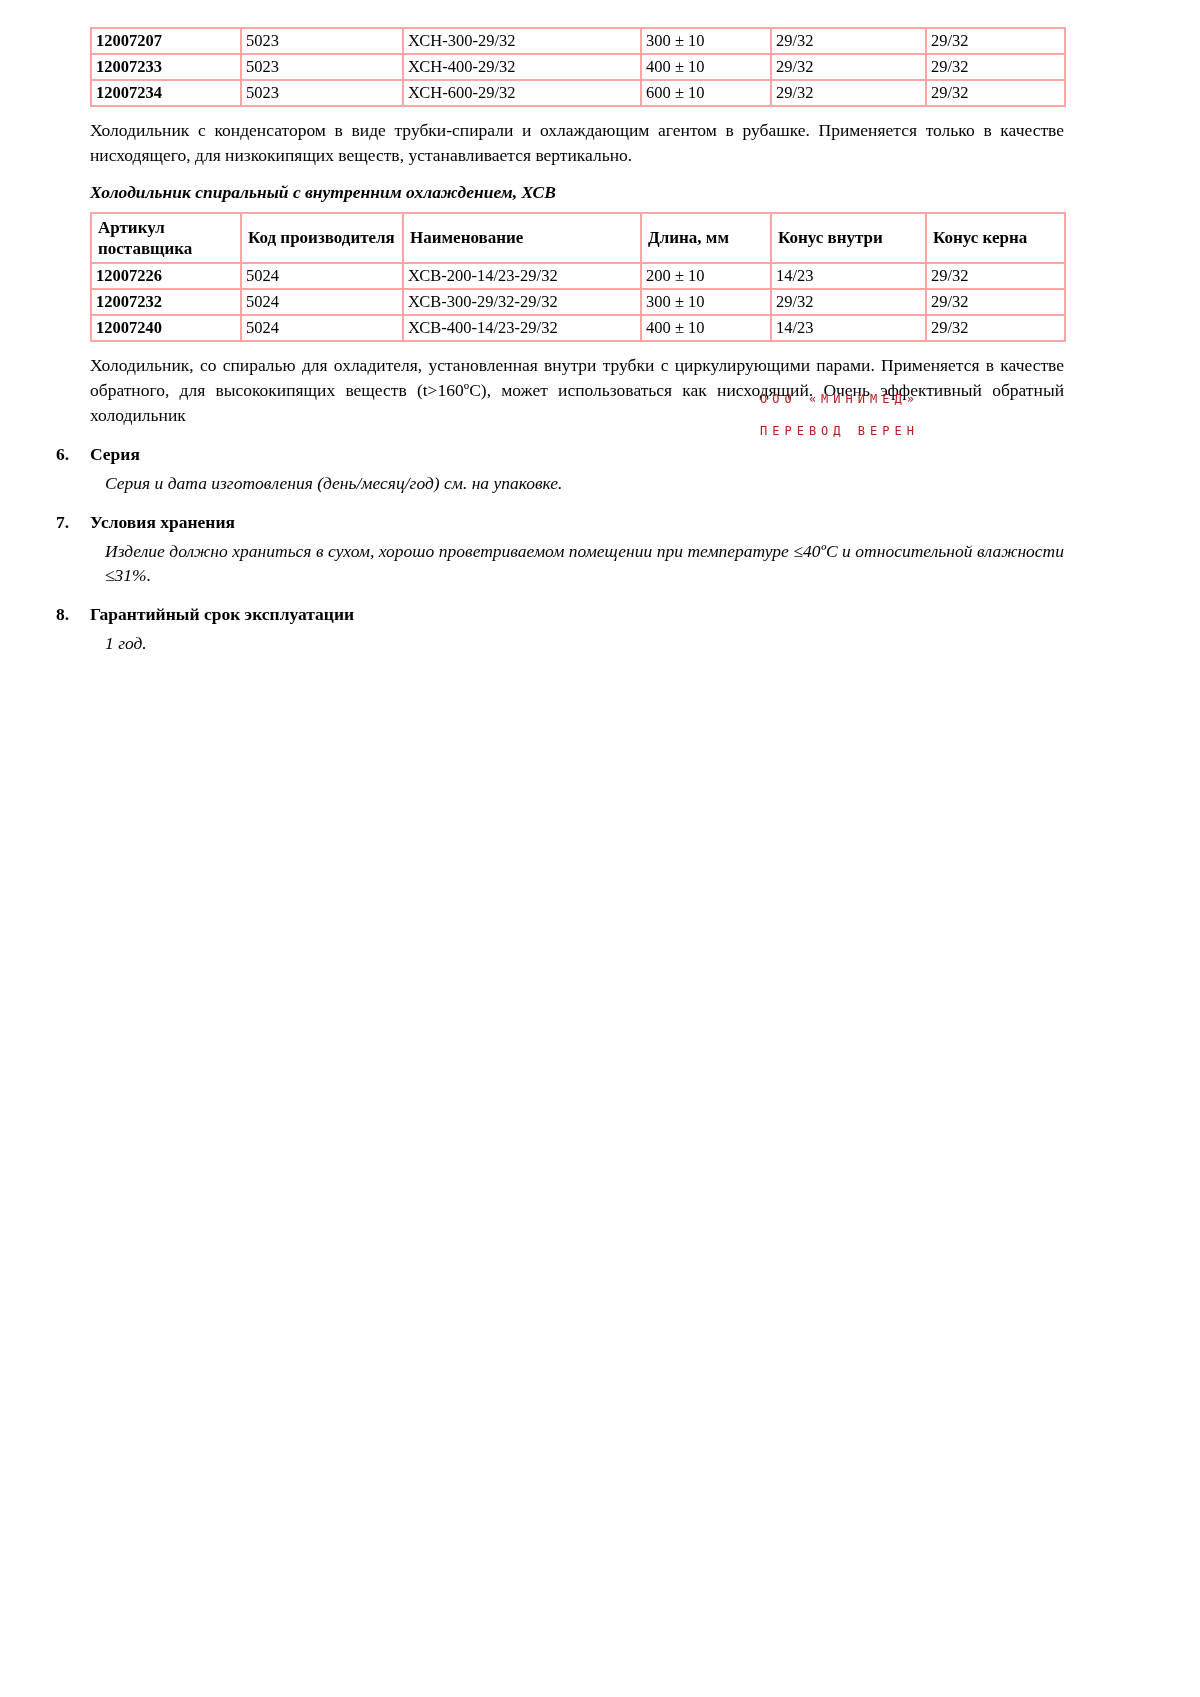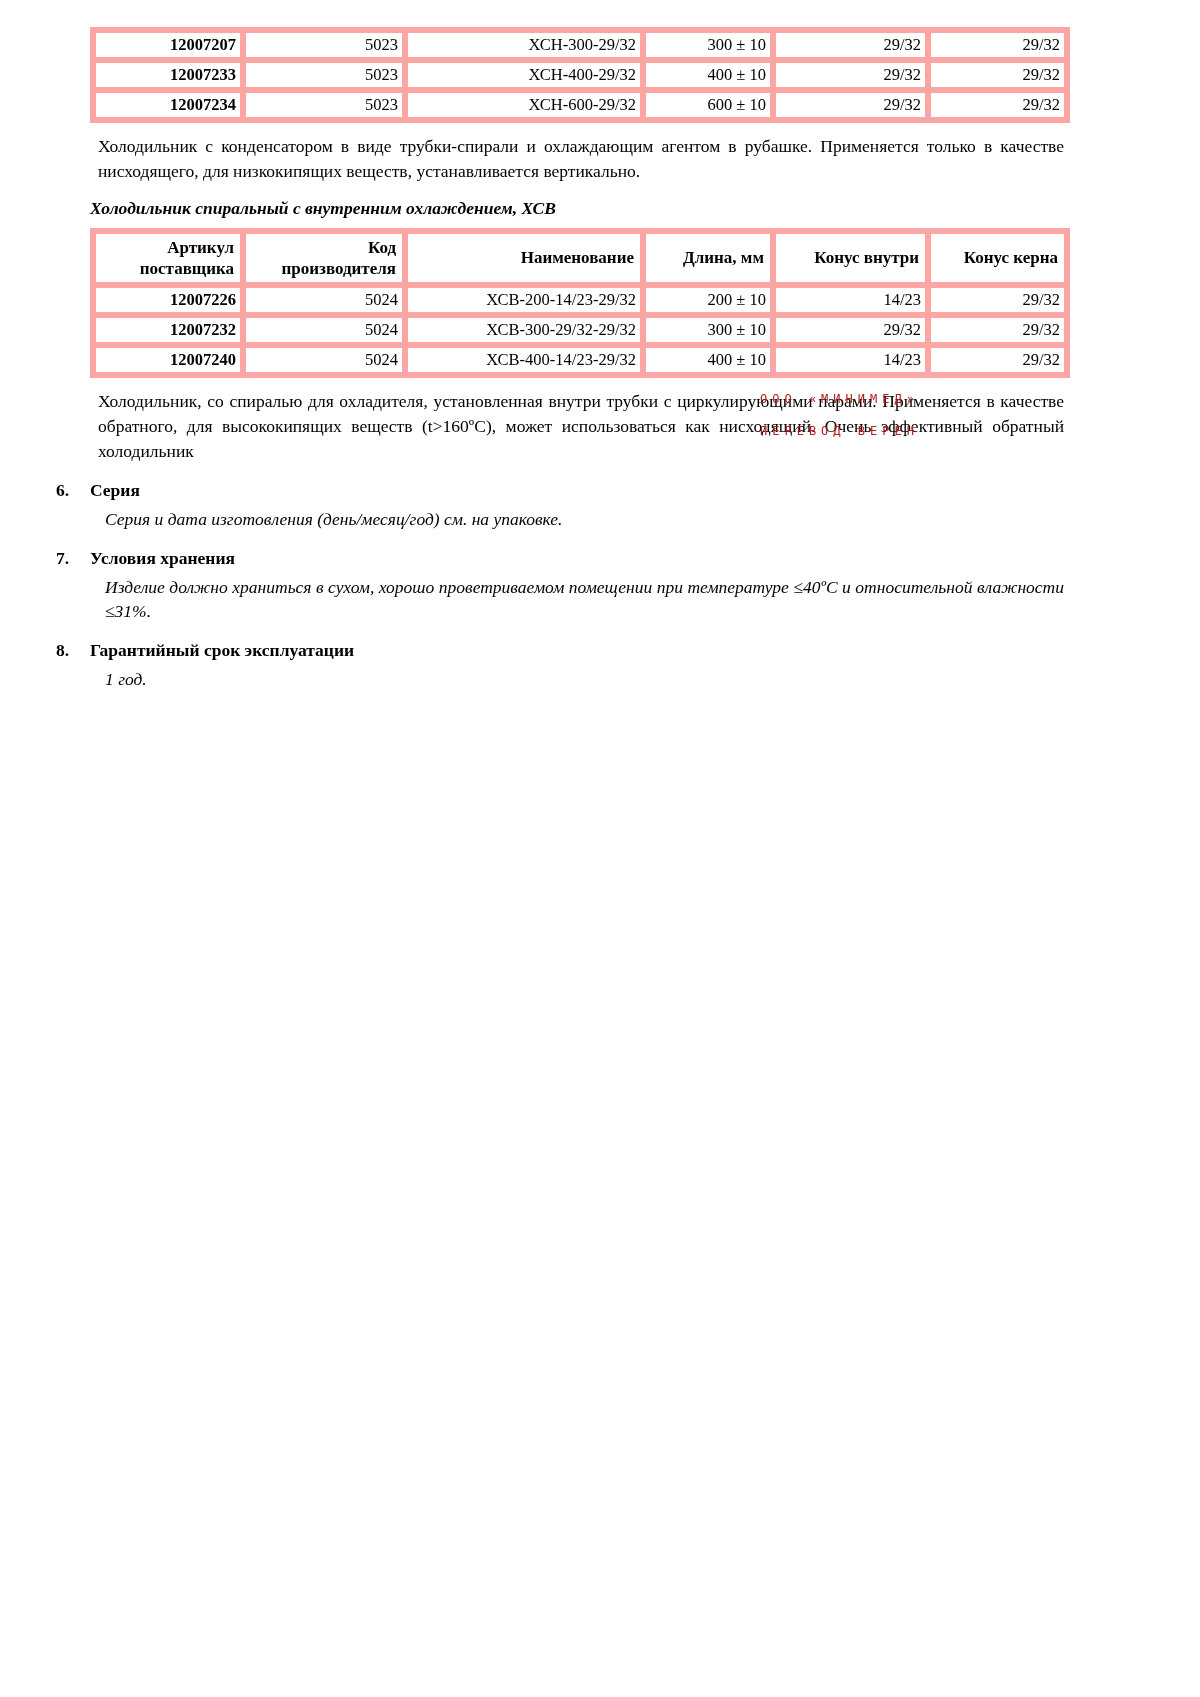--- a/index.html
+++ b/index.html
@@ -6,32 +6,32 @@
   body{background:#e8e8e8;}
   .page{
     width:1200px;height:1697px;background:#ffffff;position:relative;
     font-family:"Liberation Serif", serif;color:#000;overflow:hidden;
     margin:0 auto;box-sizing:border-box;
   }
   .content{position:absolute;left:90px;top:27px;width:974px;}
 
   table.tbl{border-collapse:collapse;width:974px;table-layout:fixed;font-size:16.5px;}
   table.tbl td, table.tbl th{
-    border:6px solid #fca5a5;text-align:right;vertical-align:middle;
+    border:2px solid #fca5a5;text-align:left;vertical-align:middle;
     padding:1px 4px;height:22px;overflow:hidden;white-space:nowrap;
   }
   table.tbl th{font-weight:bold;font-size:17px;height:23px;}
   table.tbl thead th{height:24px;padding:3px 6px;white-space:normal;line-height:1.25;}
   td.c-article{font-weight:bold;}
   .col1{width:150px;} .col2{width:162px;} .col3{width:238px;}
   .col4{width:130px;} .col5{width:155px;} .col6{width:139px;}
 
   p.para{
     font-size:17.5px;line-height:1.42;text-align:justify;
-    margin:11px 0 0 8px;
+    margin:11px 0 0 0;
   }
   .subheading{
     font-size:17.5px;font-weight:bold;font-style:italic;
     margin:14px 0 9px 0;
   }
 
   .section{position:relative;margin-top:16px;}
   .section-head{font-weight:bold;font-size:17.5px;position:relative;}
   .section-num{position:absolute;left:-34px;top:0;}
   .section-body{font-size:17.5px;line-height:1.42;text-align:justify;margin:6px 0 0 15px;font-style:italic;}

